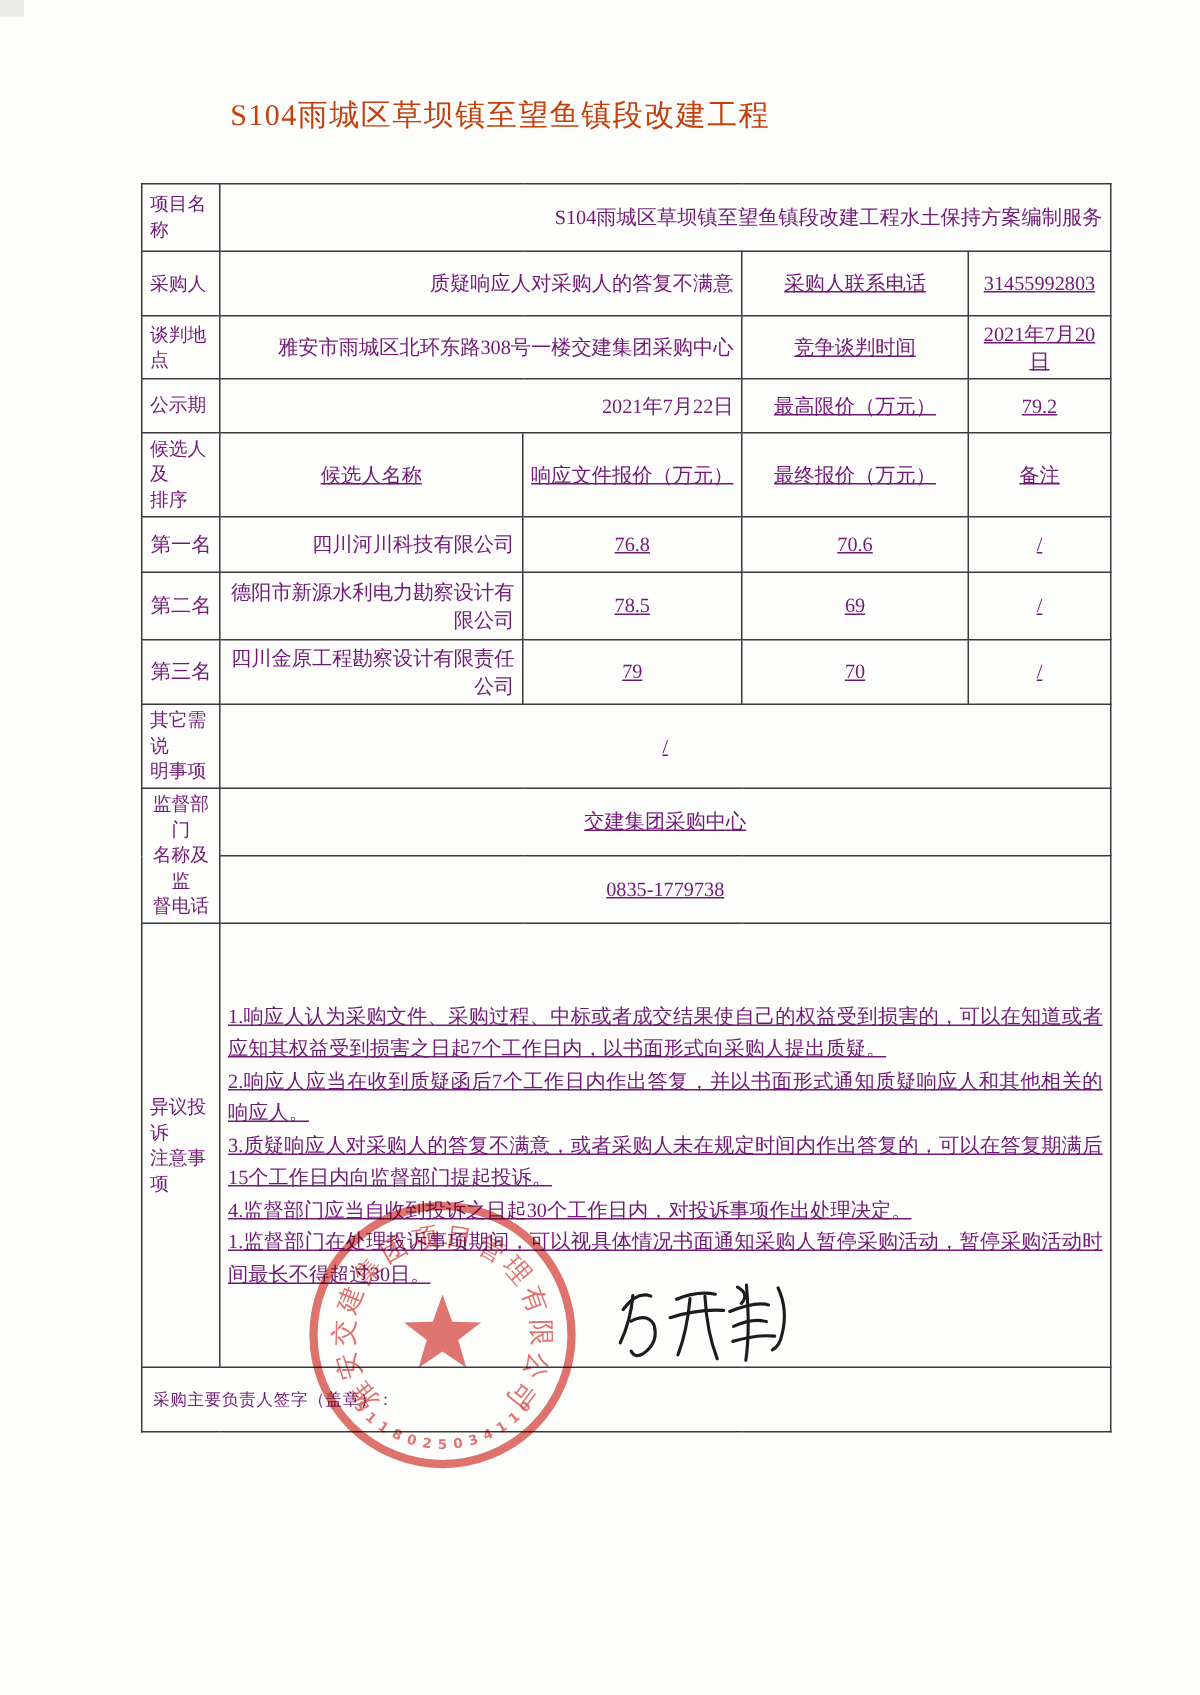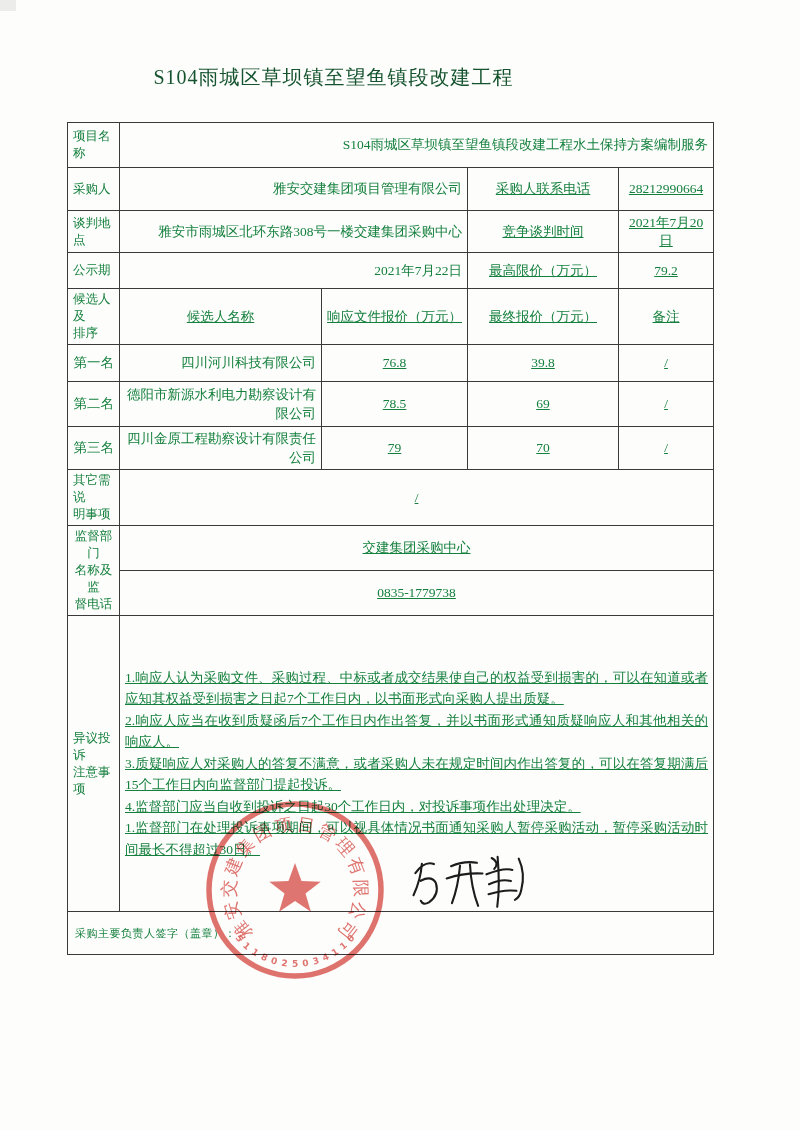--- a/index.html
+++ b/index.html
@@ -10,26 +10,26 @@
     color:#1f1f1f;
     overflow:hidden;
   }
   .scan-artifact{
     position:absolute;left:0;top:0;width:16px;height:11px;
     background:#ececea;
   }
   .doc-title{
     position:absolute;top:64px;left:0;width:667px;
     text-align:center;font-size:20px;line-height:26px;
-    font-weight:500;letter-spacing:1px;color:#14532d;
+    font-weight:500;letter-spacing:1px;color:#c2410c;
   }
   table.main{
-    position:absolute;left:67px;top:122px;
+    position:absolute;left:94px;top:122px;
     width:646px;border-collapse:collapse;table-layout:fixed;
-    font-size:13.5px;color:#15803d;
+    font-size:13.5px;color:#701a75;
   }
   table.main th, table.main td{
     border:1.4px solid #3a3a3a;
     padding:2px 5px;
     font-weight:normal;
     vertical-align:middle;
     overflow:hidden;
   }
   th.rowlabel{
     font-size:12.5px;text-align:left;
@@ -80,23 +80,23 @@
       <col style="width:151px">
       <col style="width:95px">
   </colgroup>
   <tbody>
       <tr style="height:45px">
     <th class="rowlabel">项目名称</th>
     <td class="left" colspan="4">S104雨城区草坝镇至望鱼镇段改建工程水土保持方案编制服务</td>
   </tr>
   <tr style="height:43px">
     <th class="rowlabel">采购人</th>
-    <td class="left" colspan="2">雅安交建集团项目管理有限公司</td>
+    <td class="left" colspan="2">质疑响应人对采购人的答复不满意</td>
     <td class="center">采购人联系电话</td>
-    <td class="center">28212990664</td>
+    <td class="center">31455992803</td>
   </tr>
   <tr style="height:42px">
     <th class="rowlabel">谈判地点</th>
     <td class="left" colspan="2" style="line-height:19px">雅安市雨城区北环东路308号一楼交建集团采购中心</td>
     <td class="center">竞争谈判时间</td>
     <td class="center">2021年7月20日</td>
   </tr>
   <tr style="height:36px">
     <th class="rowlabel">公示期</th>
     <td class="left" colspan="2">2021年7月22日</td>
@@ -108,21 +108,21 @@
 排序</th>
     <td class="hdr">候选人名称</td>
     <td class="hdr hdr-tight">响应文件报价（万元）</td>
     <td class="hdr">最终报价（万元）</td>
     <td class="hdr">备注</td>
   </tr>
   <tr style="height:37px">
     <td class="left">第一名</td>
     <td class="left">四川河川科技有限公司</td>
     <td class="center">76.8</td>
-    <td class="center">39.8</td>
+    <td class="center">70.6</td>
     <td class="center">/</td>
   </tr>
   <tr style="height:45px">
     <td class="left">第二名</td>
     <td class="left" style="line-height:19px">德阳市新源水利电力勘察设计有限公司</td>
     <td class="center">78.5</td>
     <td class="center">69</td>
     <td class="center">/</td>
   </tr>
   <tr style="height:41px">

